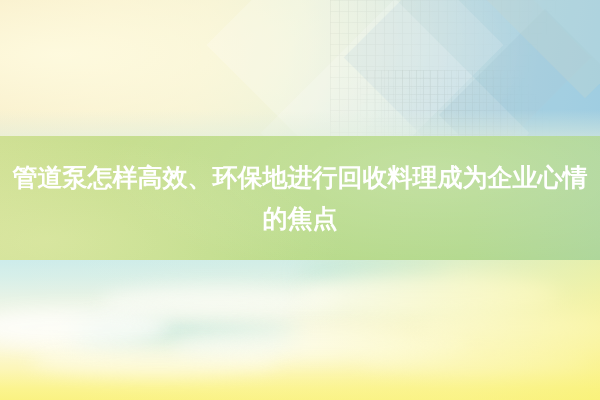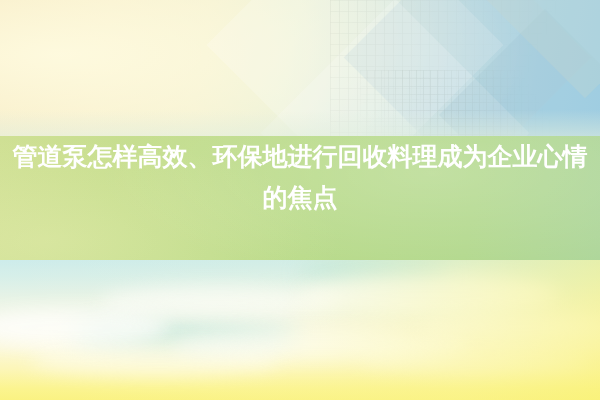--- a/index.html
+++ b/index.html
@@ -129,21 +129,21 @@
     width: 600px;
     height: 124px;
     background:
       linear-gradient(100deg,
         #cfe094 0%,
         #c6de8f 22%,
         #b8da89 52%,
         #b2d88c 78%,
         #aed69a 100%);
     display: flex;
-    align-items: flex-start;
+    align-items: center;
     justify-content: center;
     overflow: hidden;
   }
   .title-banner .sheen {
     position: absolute;
     inset: 0;
     background:
       radial-gradient(90% 140% at 72% 30%, rgba(255,255,255,0.20) 0%, rgba(255,255,255,0) 62%),
       radial-gradient(70% 120% at 8% 85%, rgba(244,244,190,0.30) 0%, rgba(244,244,190,0) 70%);
     pointer-events: none;

